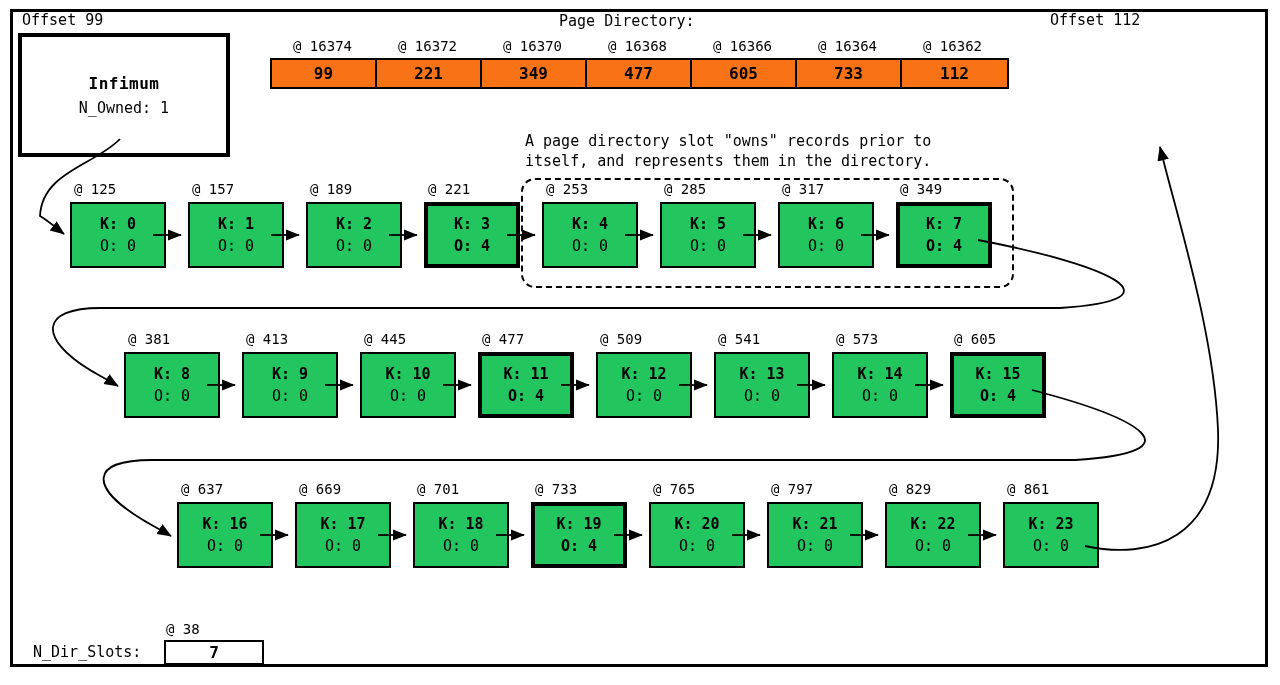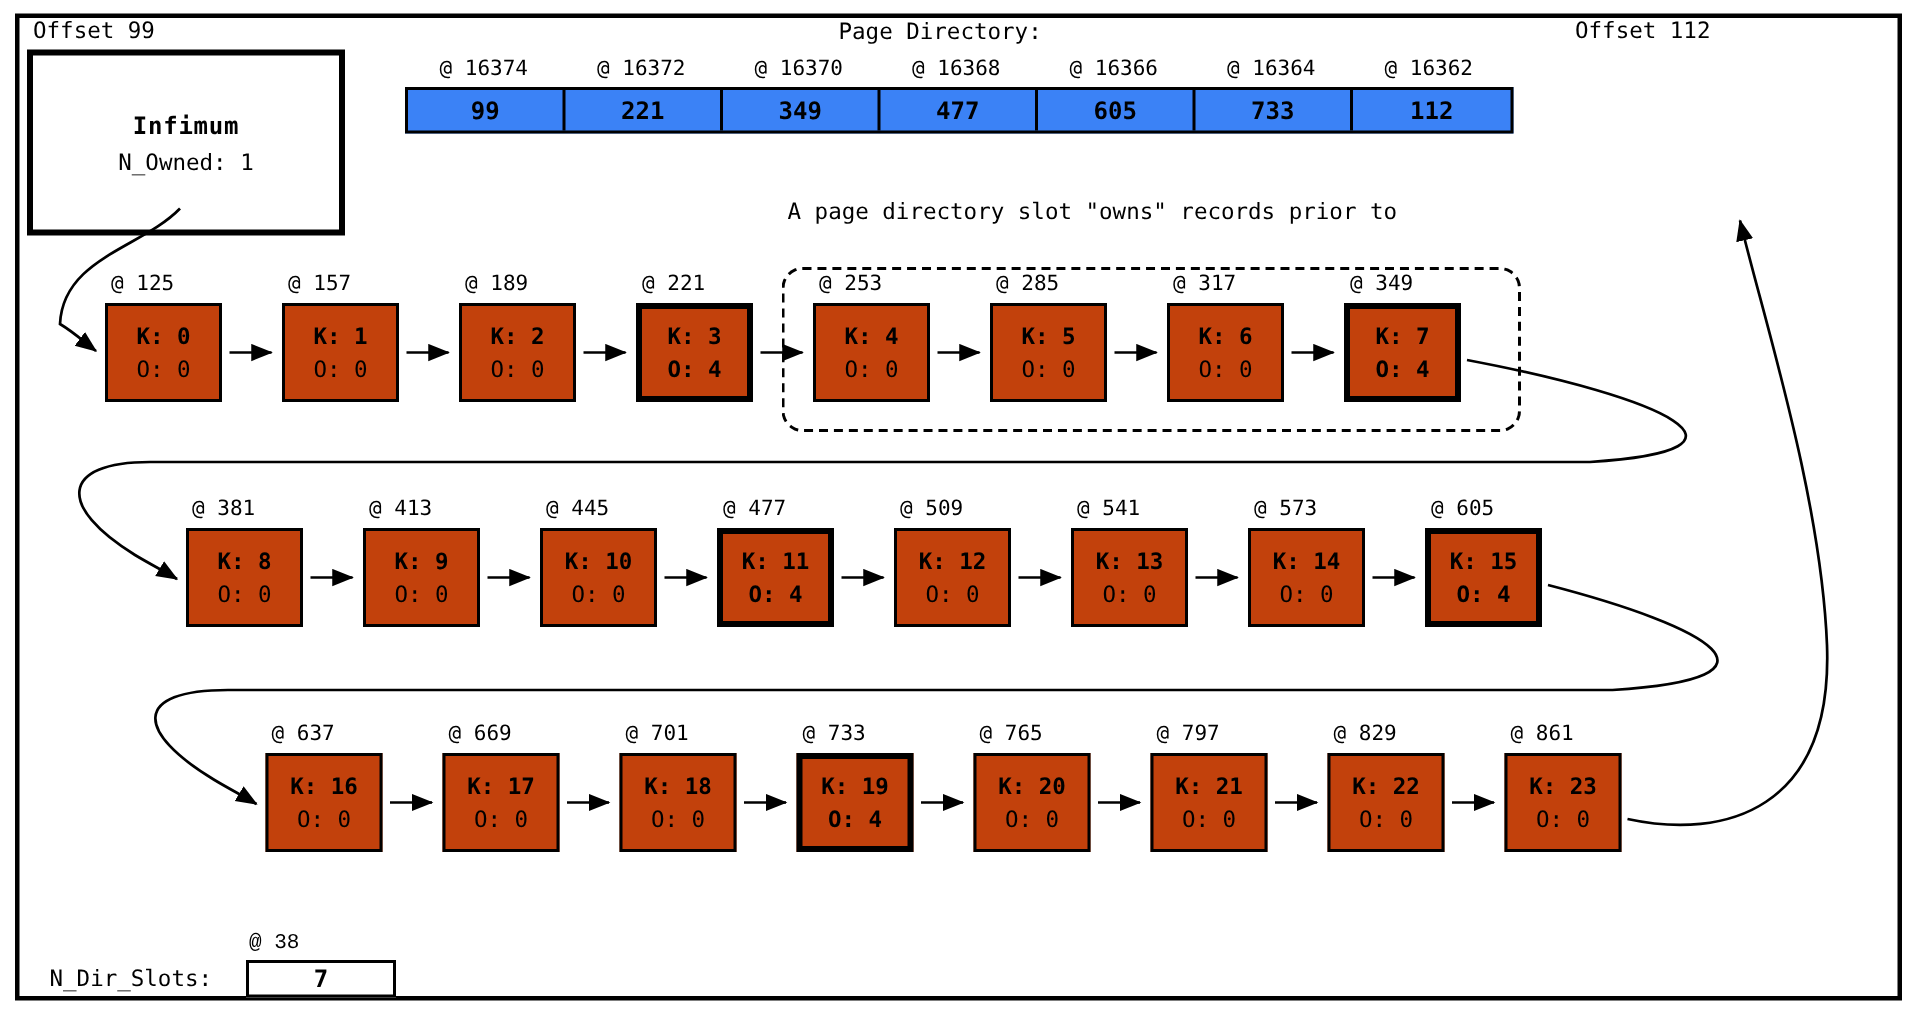--- a/index.html
+++ b/index.html
@@ -63,21 +63,21 @@
   .pd-title {
     position: absolute;
     font-size: 15px;
     white-space: pre;
   }
   .pd-table {
     position: absolute;
     display: flex;
     border: 2px solid #000;
     box-sizing: border-box;
-    background: #3b82f6;
+    background: #f97316;
   }
   .pd-cell {
     width: 105px;
     height: 27px;
     box-sizing: border-box;
     border-right: 2px solid #000;
     display: flex;
     align-items: center;
     justify-content: center;
     font-size: 16px;
@@ -88,25 +88,25 @@
     position: absolute;
     width: 105px;
     text-align: center;
     font-size: 14px;
     white-space: pre;
   }
 
   
   .rec {
     position: absolute;
-    width: 78px;
+    width: 96px;
     height: 66px;
     box-sizing: border-box;
     border: 2px solid #000;
-    background: #c2410c;
+    background: #22c55e;
     display: flex;
     flex-direction: column;
     align-items: center;
     justify-content: center;
   }
   .rec.owner { border-width: 4px; }
   .rec .k {
     font-size: 15px;
     font-weight: bold;
     white-space: pre;
@@ -148,21 +148,20 @@
     align-items: center;
     justify-content: center;
     font-size: 16px;
     font-weight: bold;
     background: #fff;
   }
   .nds-addr {
     position: absolute;
     font-size: 14px;
     white-space: pre;
-    font-family: Liberation Mono, monospace;
   }
 
   
   #arrows {
     position: absolute;
     left: 0; top: 0;
     width: 1280px;
     height: 685px;
     pointer-events: none;
   }
@@ -198,20 +197,21 @@
       <div class="pd-cell">99</div>
       <div class="pd-cell">221</div>
       <div class="pd-cell">349</div>
       <div class="pd-cell">477</div>
       <div class="pd-cell">605</div>
       <div class="pd-cell">733</div>
       <div class="pd-cell">112</div>
     </div>
 
   <div class="lbl" style="left:525px; top:132px;">A page directory slot "owns" records prior to</div>
+  <div class="lbl" style="left:525px; top:152px;">itself, and represents them in the directory.</div>
 
   <div class="dash-group" style="left:521px; top:178px; width:493px; height:110px;"></div>
 
   <div id="records-layer">
       <div class="rec-addr" style="left: 74px; top: 181px;">@ 125</div>
       <div class="rec" style="left: 70px; top: 202px;">
         <div class="k">K: 0</div>
         <div class="o">O: 0</div>
       </div>
       <div class="rec-addr" style="left: 192px; top: 181px;">@ 157</div>

